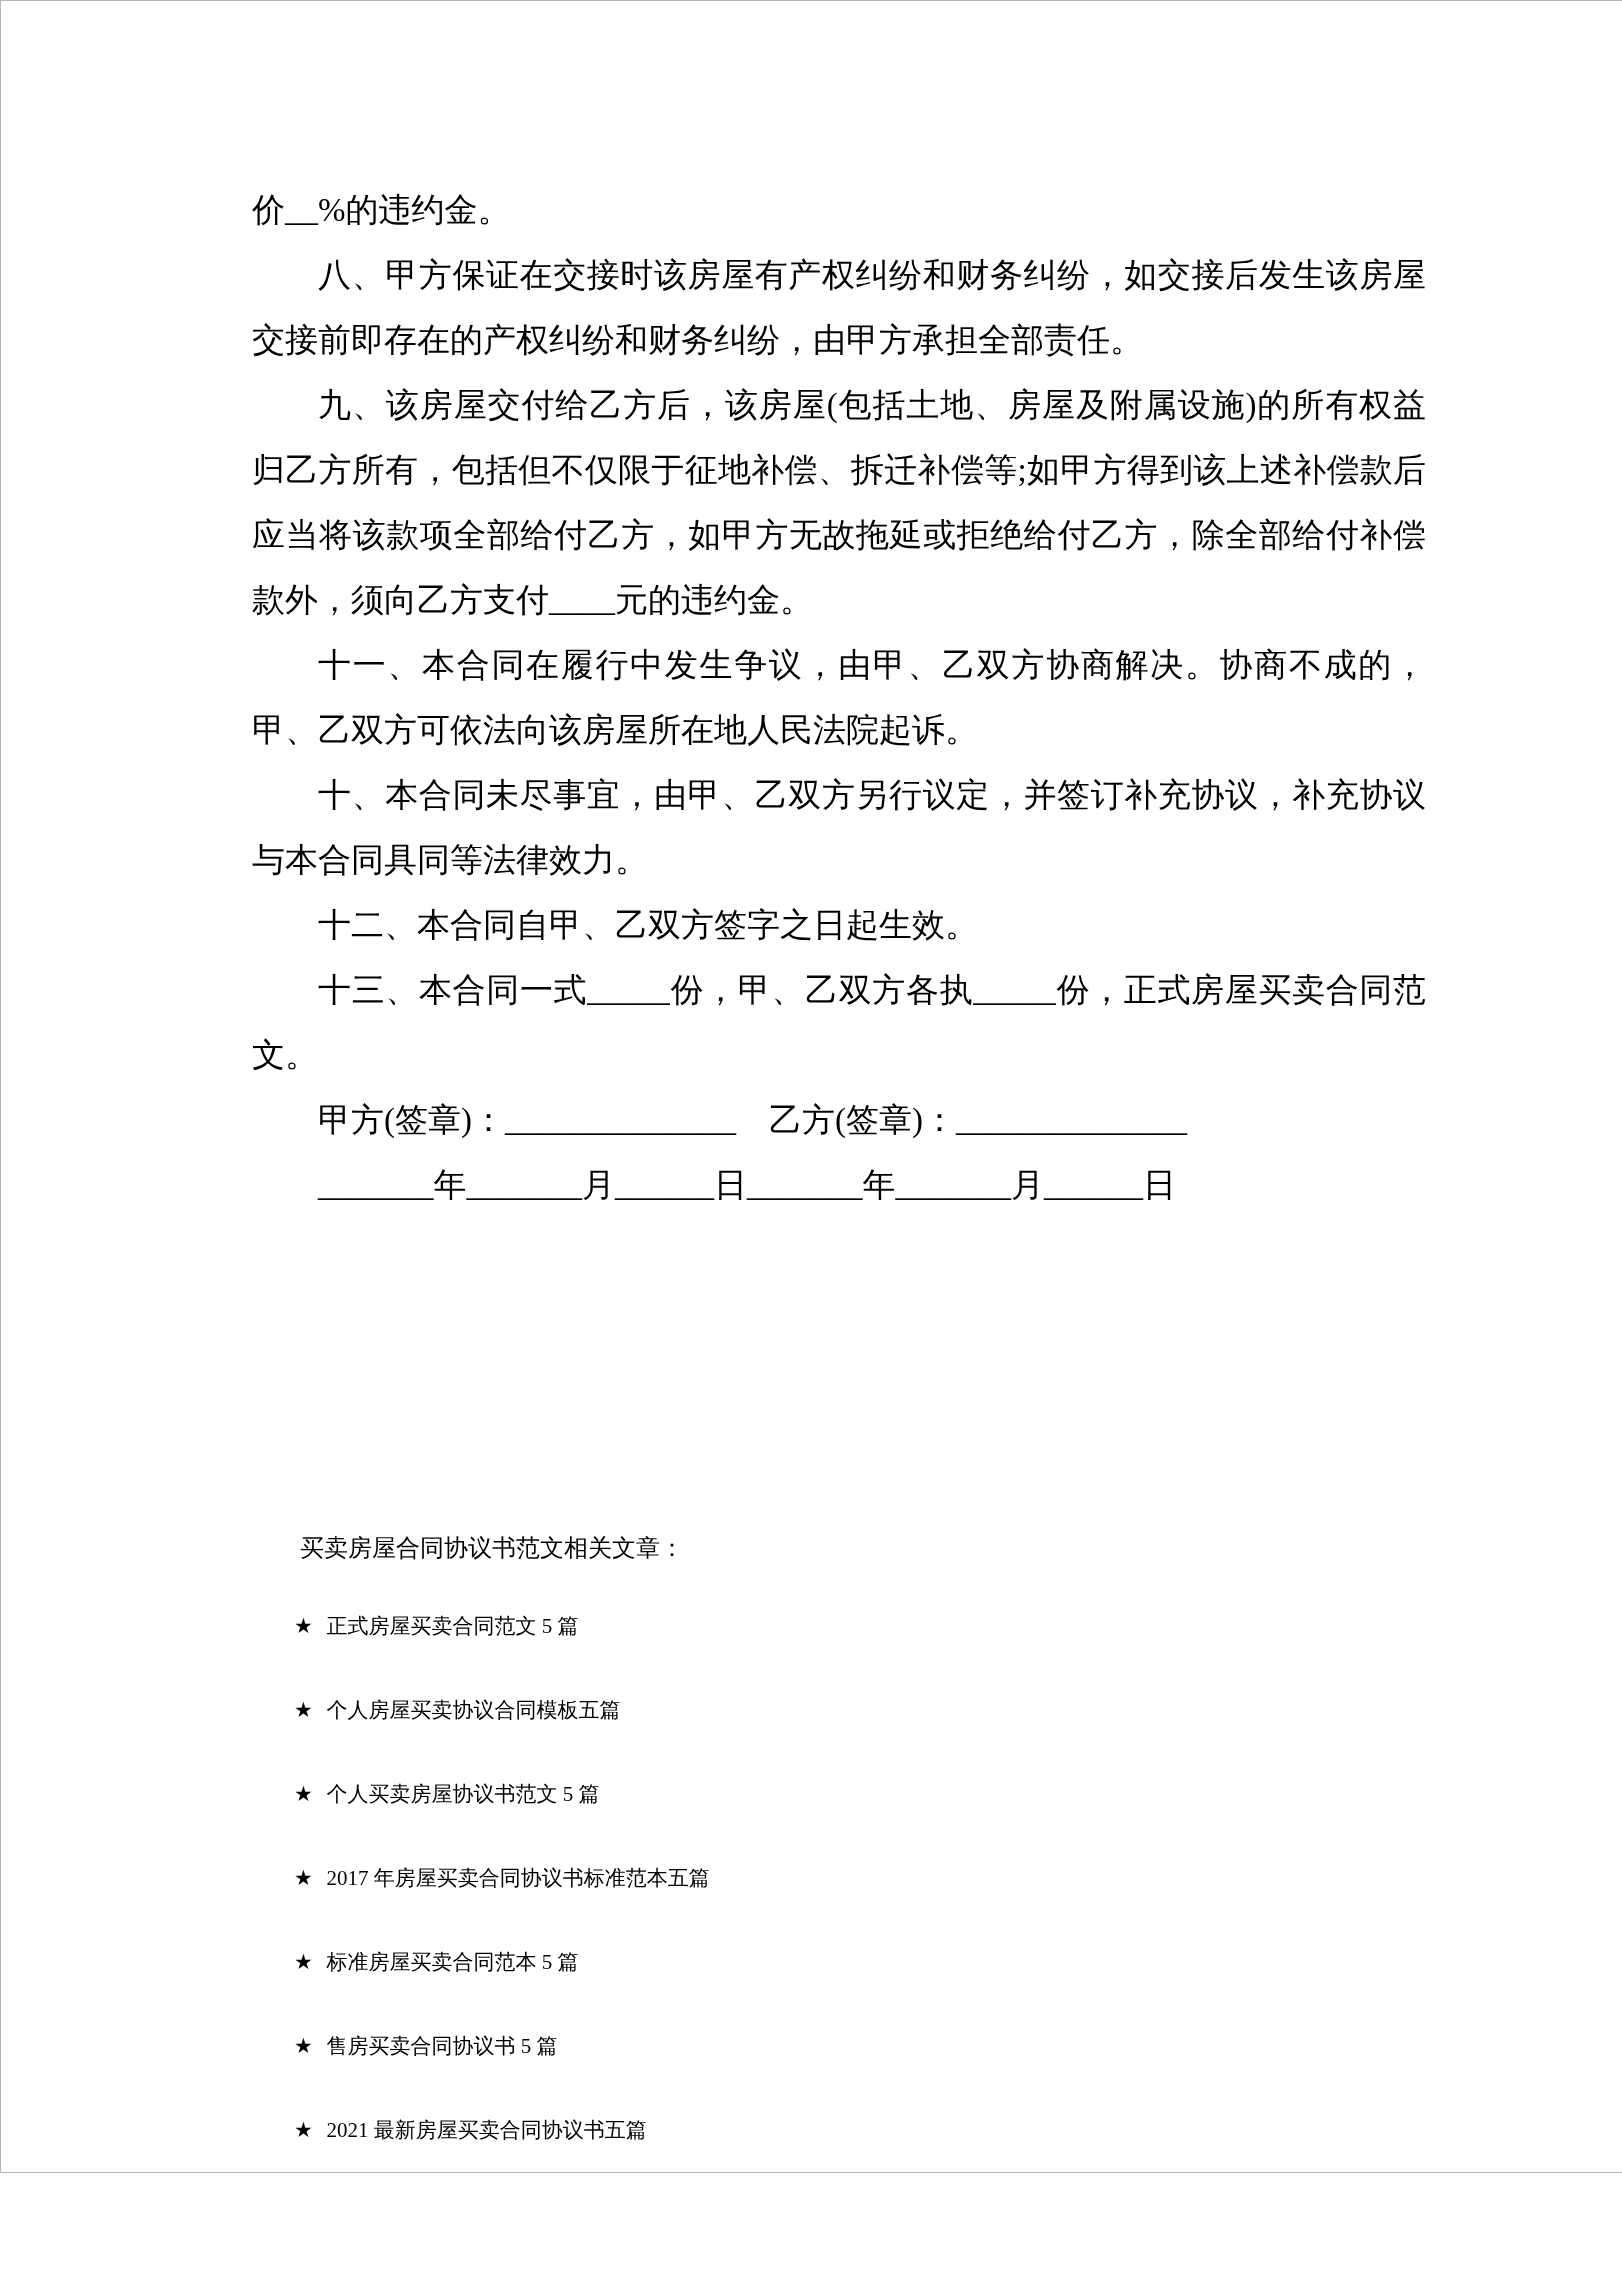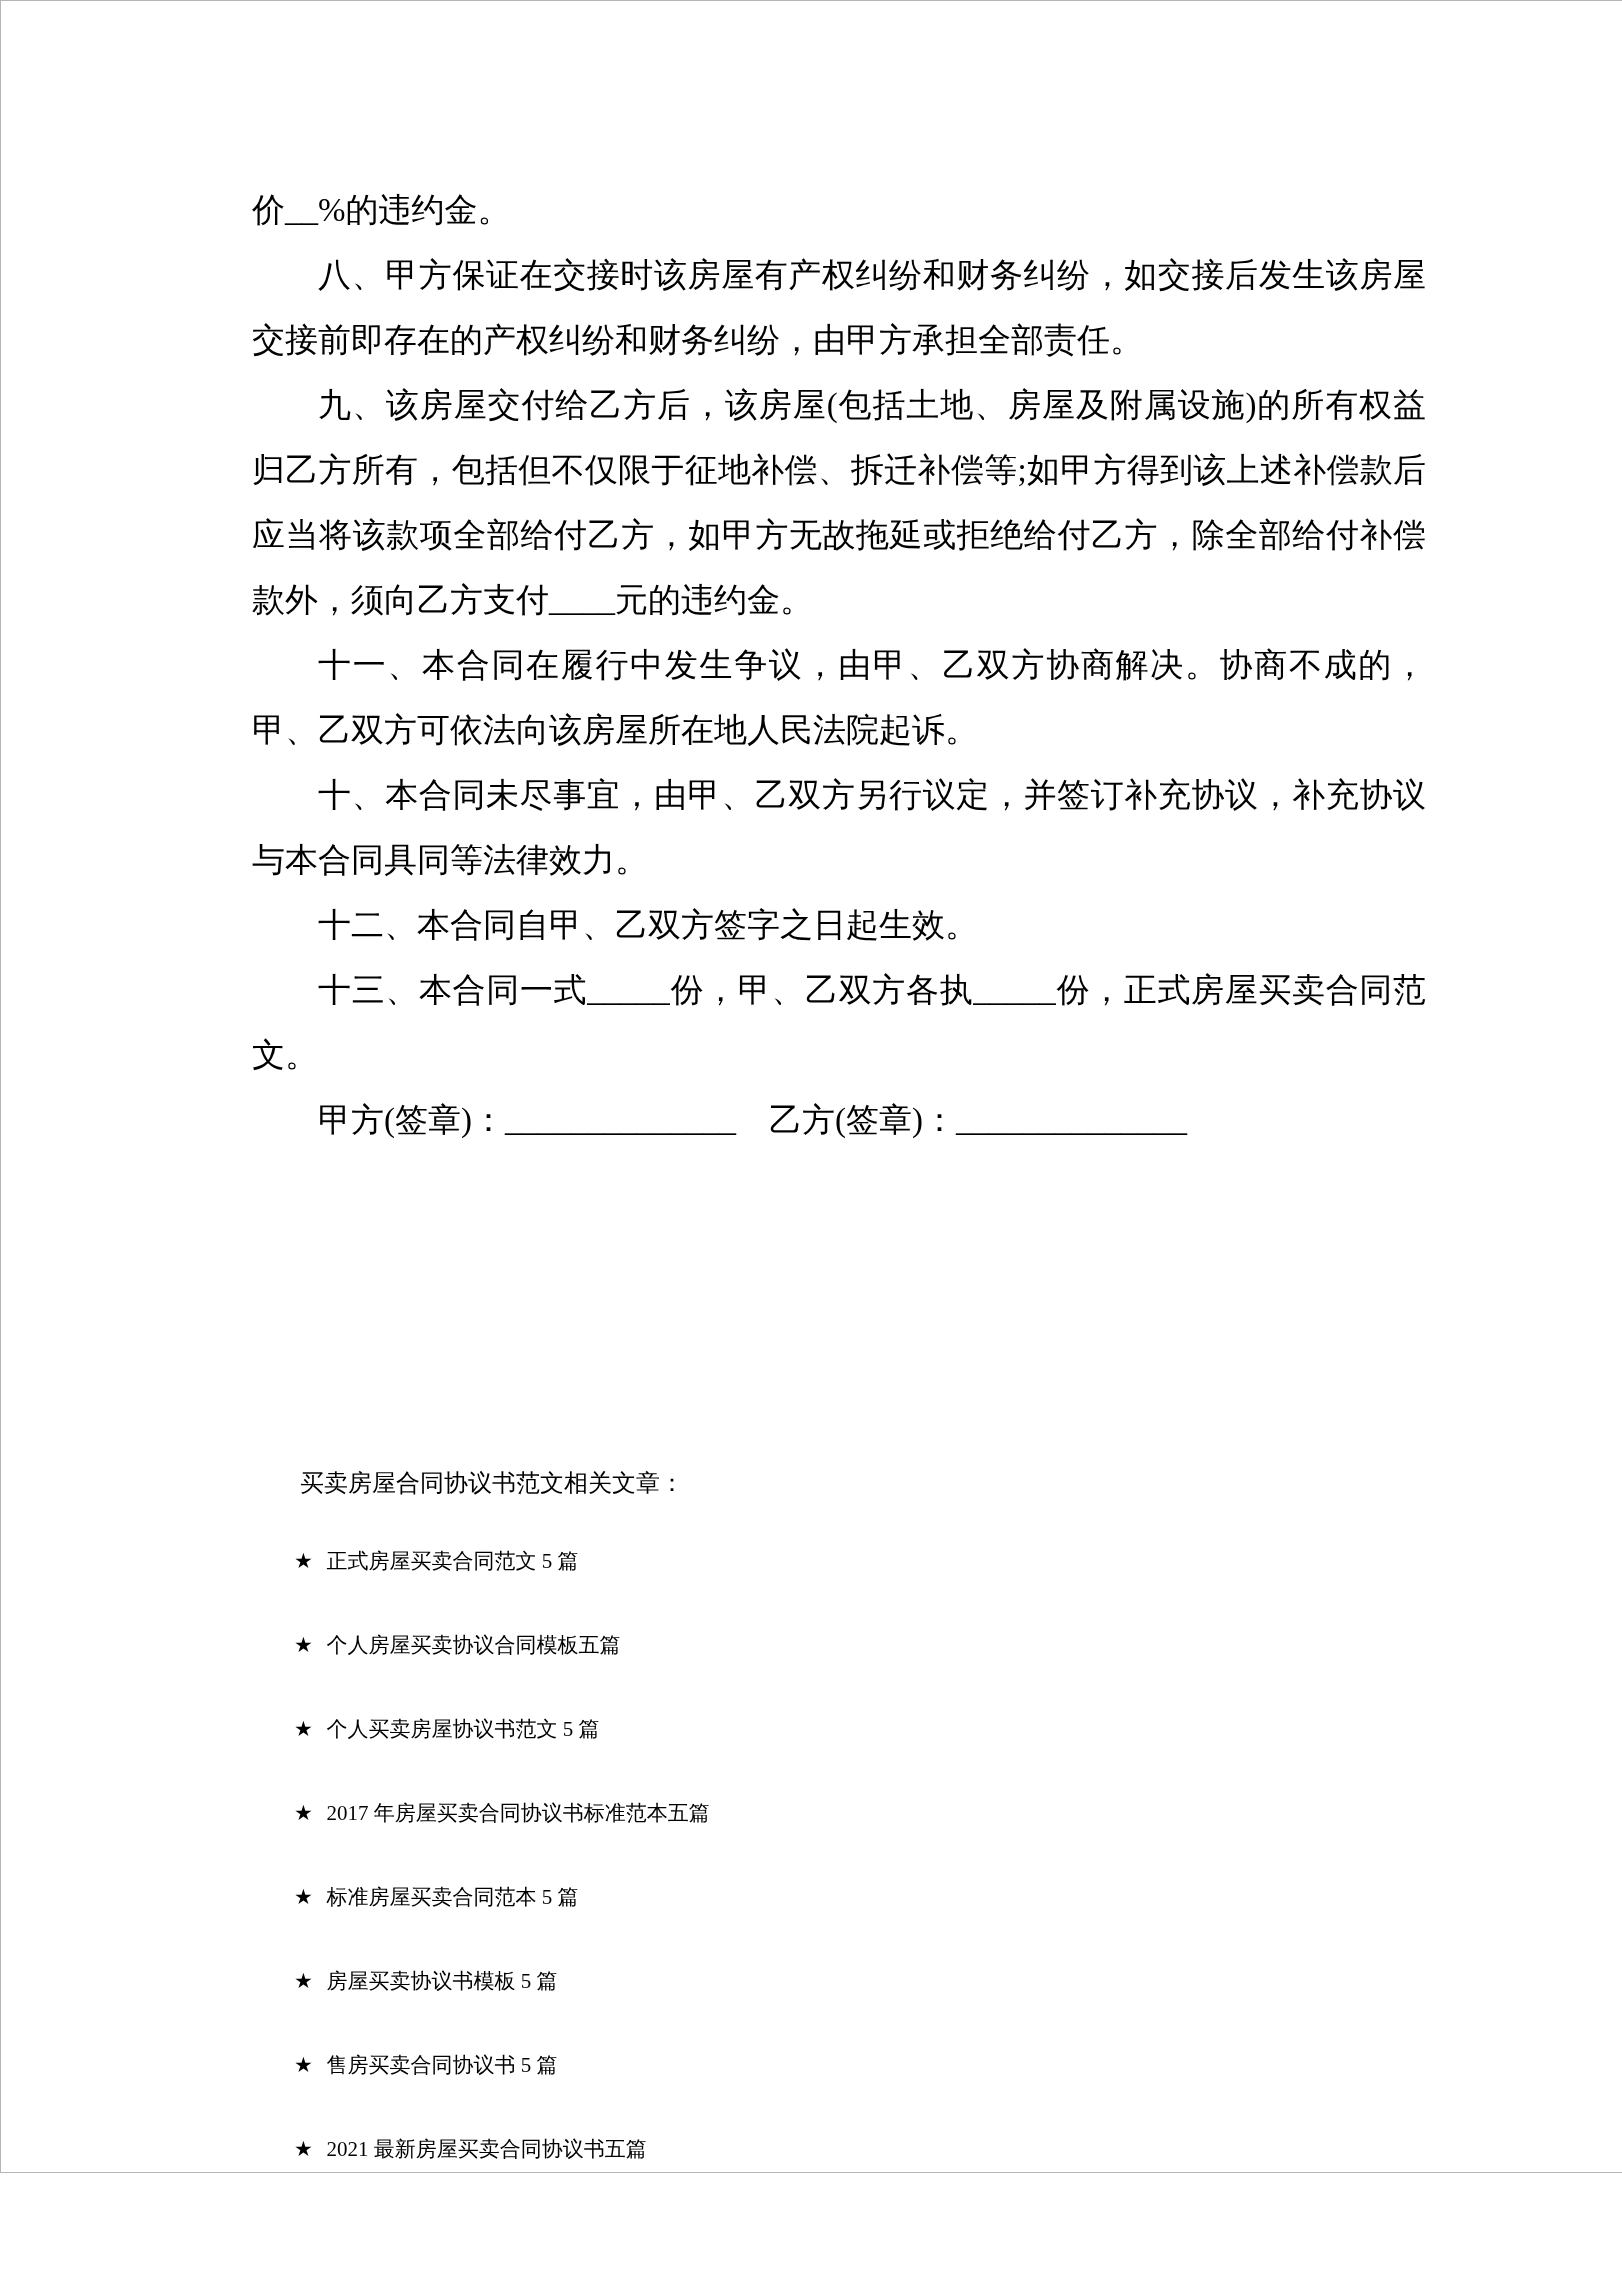--- a/index.html
+++ b/index.html
@@ -68,20 +68,21 @@
 
     <p class="para">价__%的违约金。</p>
     <p class="para indent">八、甲方保证在交接时该房屋有产权纠纷和财务纠纷，如交接后发生该房屋交接前即存在的产权纠纷和财务纠纷，由甲方承担全部责任。</p>
     <p class="para indent">九、该房屋交付给乙方后，该房屋(包括土地、房屋及附属设施)的所有权益归乙方所有，包括但不仅限于征地补偿、拆迁补偿等;如甲方得到该上述补偿款后应当将该款项全部给付乙方，如甲方无故拖延或拒绝给付乙方，除全部给付补偿款外，须向乙方支付____元的违约金。</p>
     <p class="para indent">十一、本合同在履行中发生争议，由甲、乙双方协商解决。协商不成的，甲、乙双方可依法向该房屋所在地人民法院起诉。</p>
     <p class="para indent">十、本合同未尽事宜，由甲、乙双方另行议定，并签订补充协议，补充协议与本合同具同等法律效力。</p>
     <p class="para indent">十二、本合同自甲、乙双方签字之日起生效。</p>
     <p class="para indent">十三、本合同一式_____份，甲、乙双方各执_____份，正式房屋买卖合同范文。</p>
 
     <p class="sig-line">甲方(签章)：______________　乙方(签章)：______________</p>
+    <p class="date-line">_______年_______月______日_______年_______月______日</p>
 
     <div class="spacer"></div>
 
     <p class="related-heading">买卖房屋合同协议书范文相关文章：</p>
 
     <ul class="related-list">
       <li class="related-item">
         <span class="star">★</span><span>正式房屋买卖合同范文 5 篇</span>
       </li>
       <li class="related-item">
@@ -90,23 +91,20 @@
       <li class="related-item">
         <span class="star">★</span><span>个人买卖房屋协议书范文 5 篇</span>
       </li>
       <li class="related-item">
         <span class="star">★</span><span>2017 年房屋买卖合同协议书标准范本五篇</span>
       </li>
       <li class="related-item">
         <span class="star">★</span><span>标准房屋买卖合同范本 5 篇</span>
       </li>
       <li class="related-item">
-        <span class="star">★</span><span>房屋买卖协议书模板 5 篇</span>
-      </li>
-      <li class="related-item">
         <span class="star">★</span><span>售房买卖合同协议书 5 篇</span>
       </li>
       <li class="related-item">
         <span class="star">★</span><span>2021 最新房屋买卖合同协议书五篇</span>
       </li>
     </ul>
 
   </div>
 </div>
 

